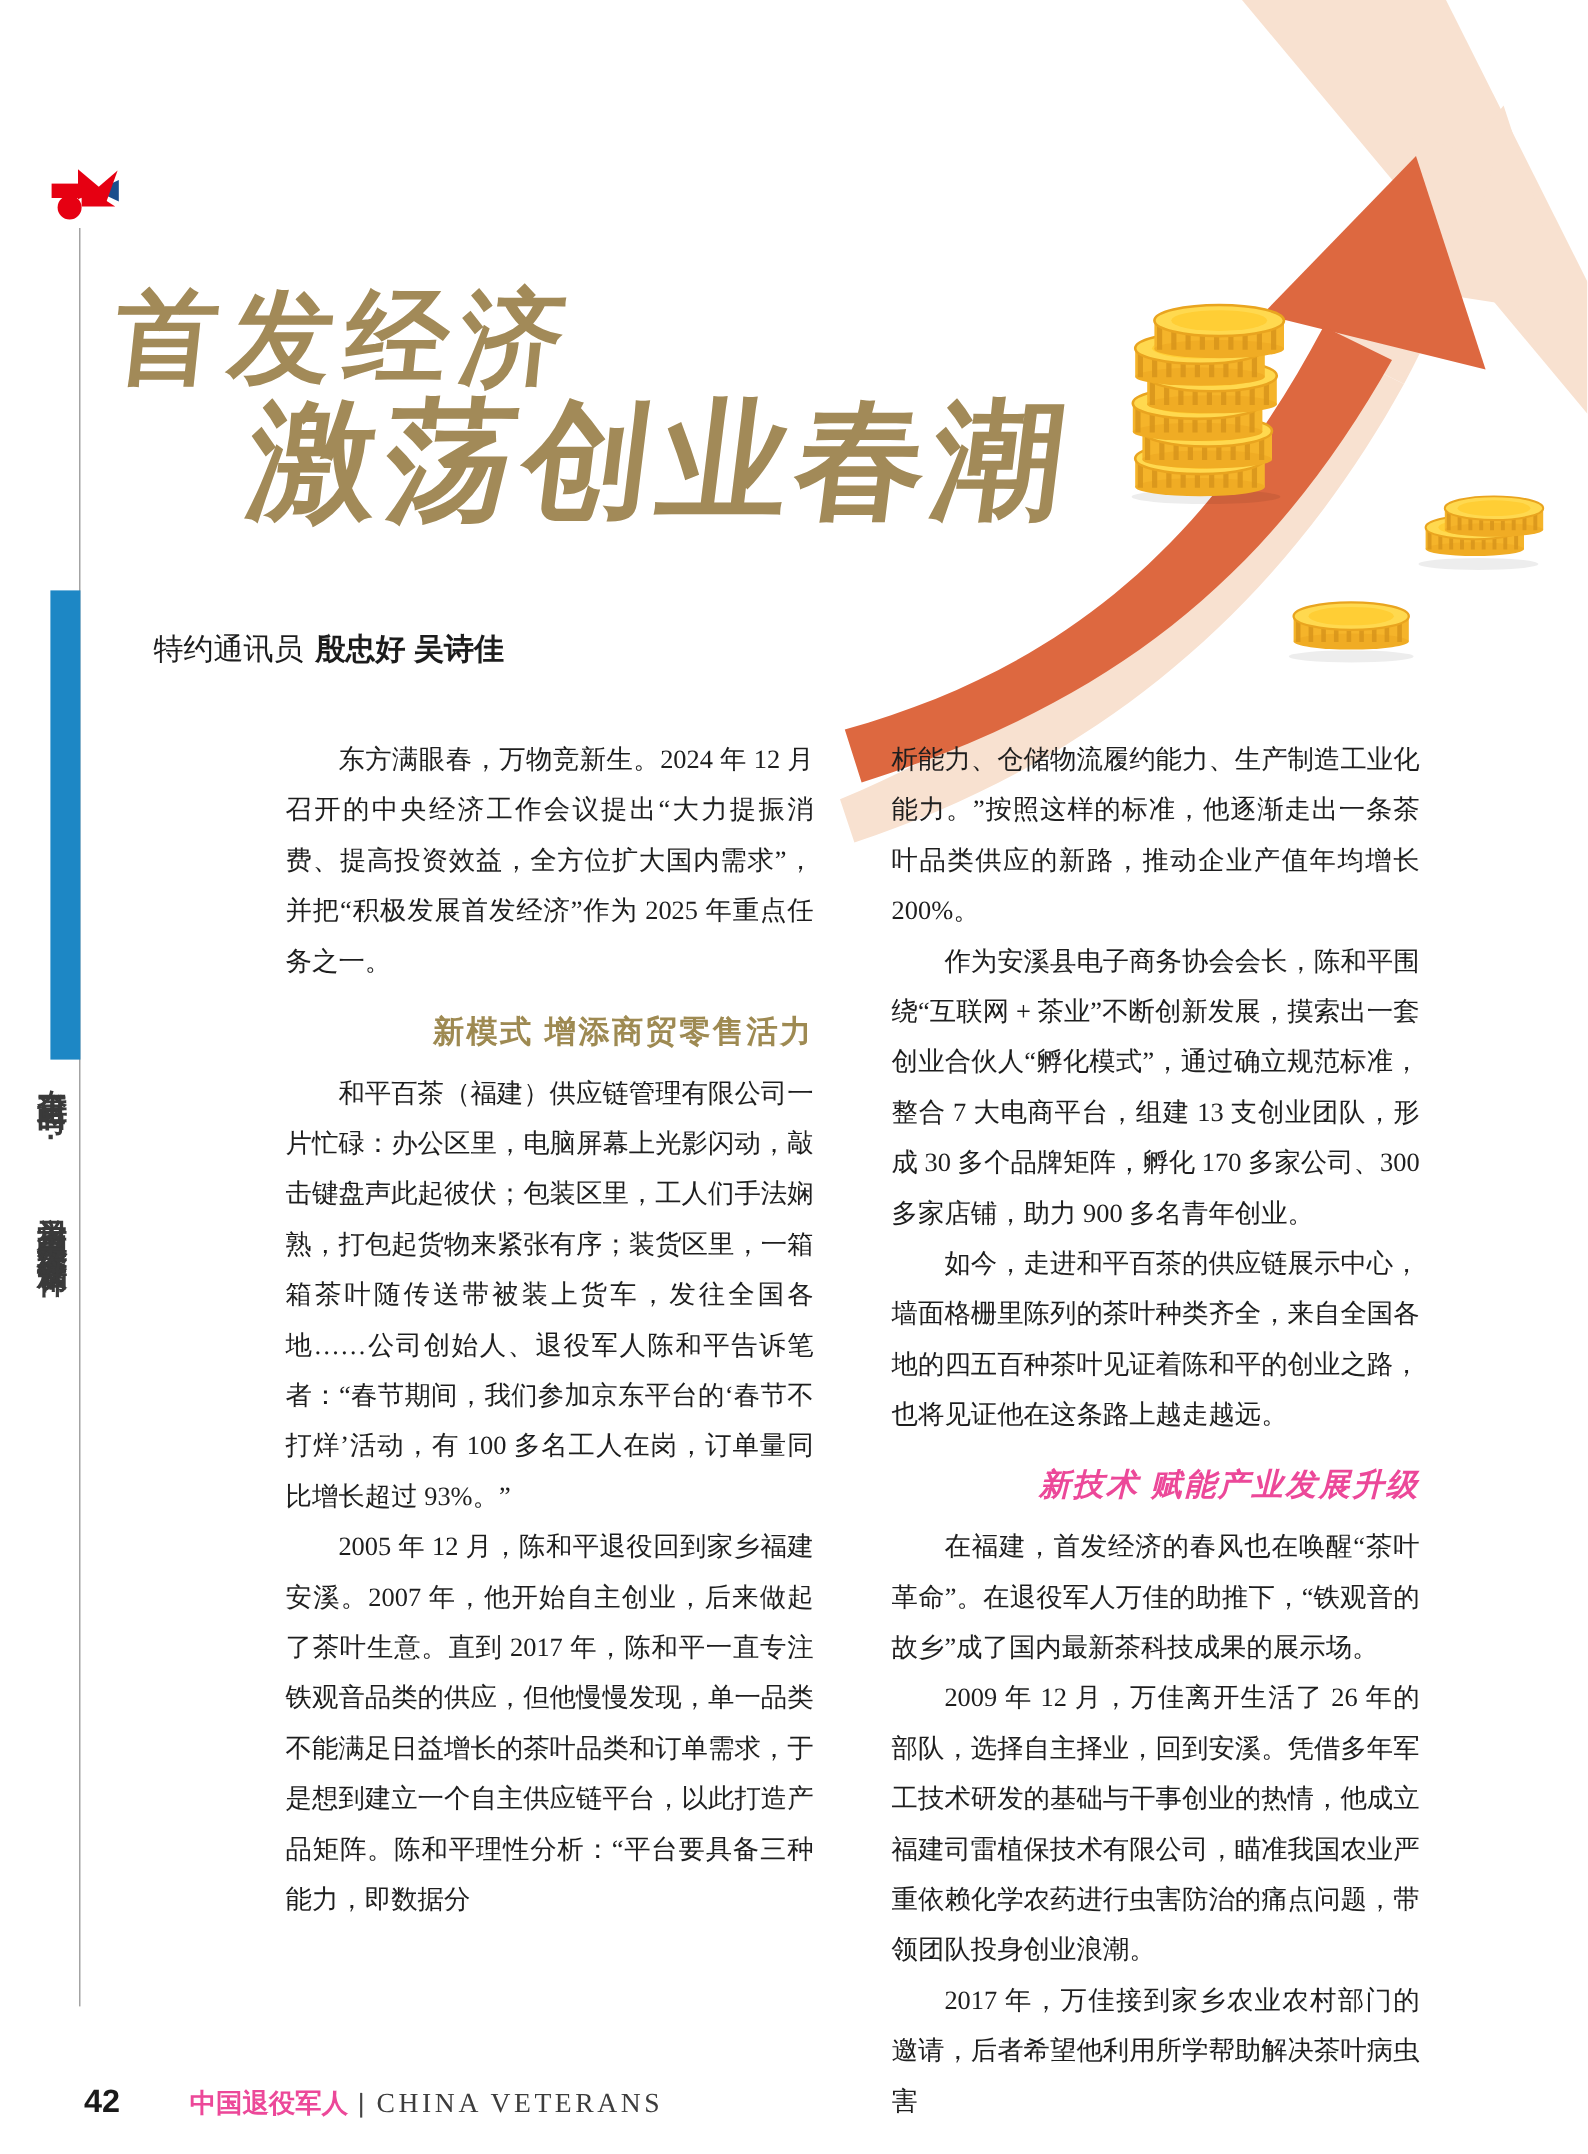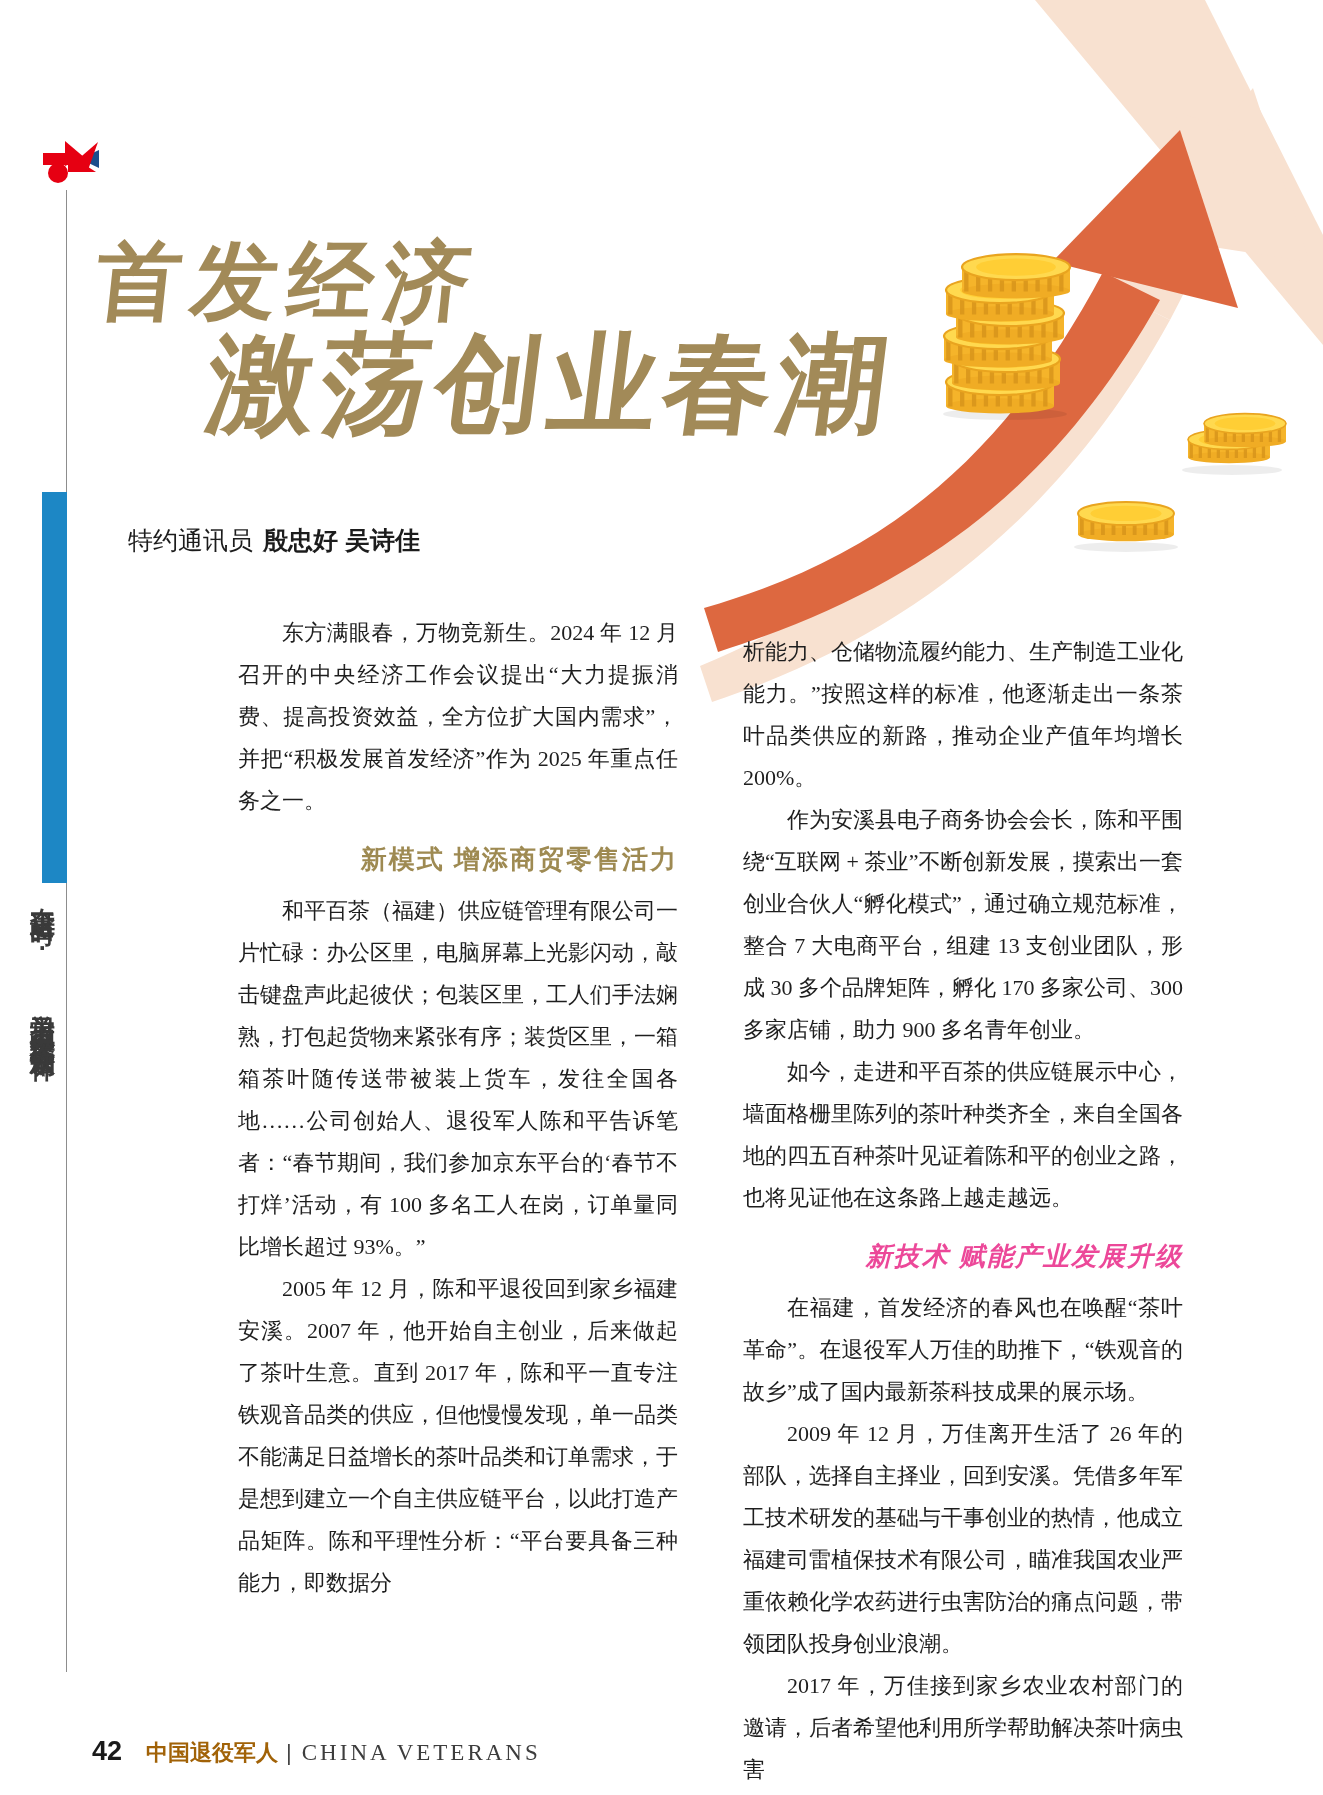--- a/index.html
+++ b/index.html
@@ -38,32 +38,32 @@
   .byline{position:absolute;left:128px;top:524px;font-size:25px;color:#1c1c1c;white-space:nowrap;}
   .byline .names{font-weight:800;margin-left:10px;}
   
   .col{
     position:absolute;top:612px;width:440px;
     font-family:"Liberation Serif","DejaVu Serif",serif;
     font-size:22px;line-height:42px;color:#1e1e1e;
     text-align:justify;
   }
   .col-left{left:238px;}
-  .col-right{left:743px;margin-top:19px;}
+  .col-right{left:743px;}
   .para{margin:0;text-indent:2em;}
   .para.noindent{text-indent:0;}
   .sec-heading{
     margin:16px 0 10px 0;text-align:right;
     font-family:"Liberation Sans","DejaVu Sans",sans-serif;
     font-size:26px;font-weight:800;letter-spacing:2px;
   }
   
-  .footer{position:absolute;left:92px;top:1736px;display:flex;align-items:baseline;white-space:nowrap;}
+  .footer{position:absolute;left:70px;top:1736px;display:flex;align-items:baseline;white-space:nowrap;}
   .footer .pageno{font-size:27px;font-weight:800;color:#1a1a1a;}
-  .footer .mag-cn{font-size:22px;font-weight:800;color:#a16207;margin-left:24px;}
+  .footer .mag-cn{font-size:22px;font-weight:800;color:#ec4899;margin-left:58px;}
   .footer .sep{font-size:22px;color:#444;margin:0 10px 0 8px;font-weight:400;}
   .footer .mag-en{
     font-family:"Liberation Serif","DejaVu Serif",serif;
     font-size:23px;letter-spacing:3px;color:#3d3d3d;text-align:center;
   }
 </style>
 </head>
 <body>
 
 <div class="page">

